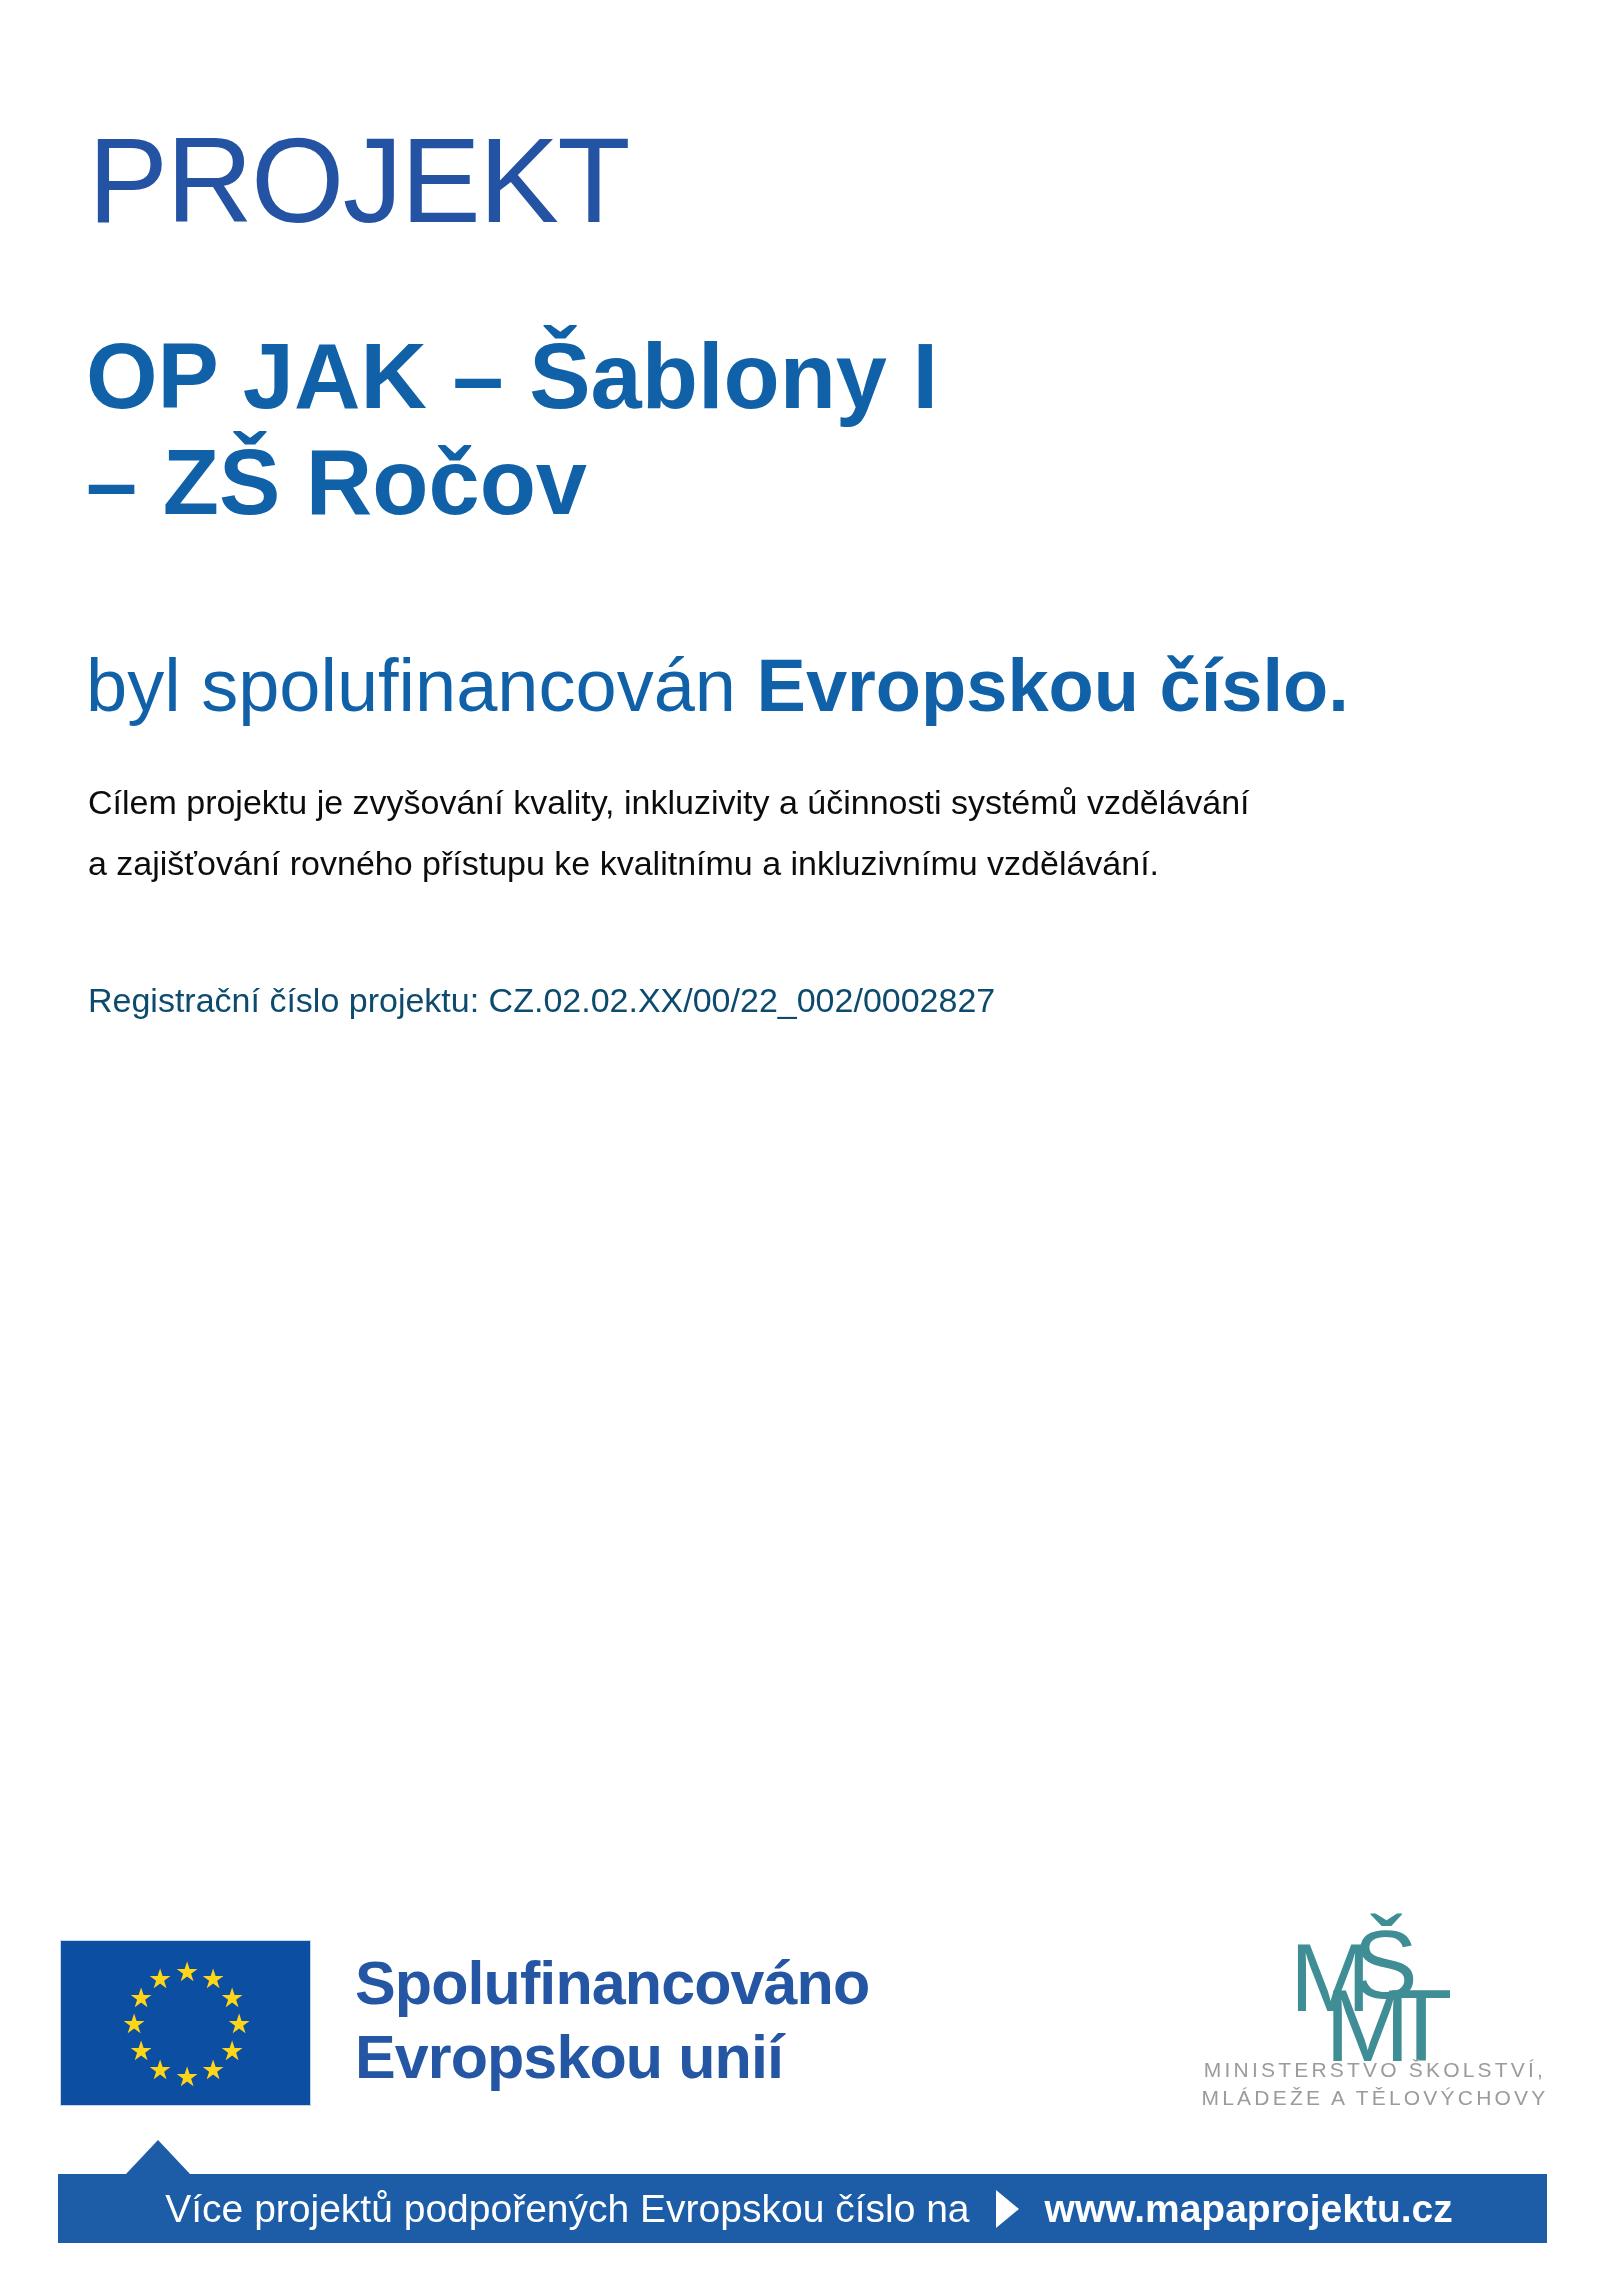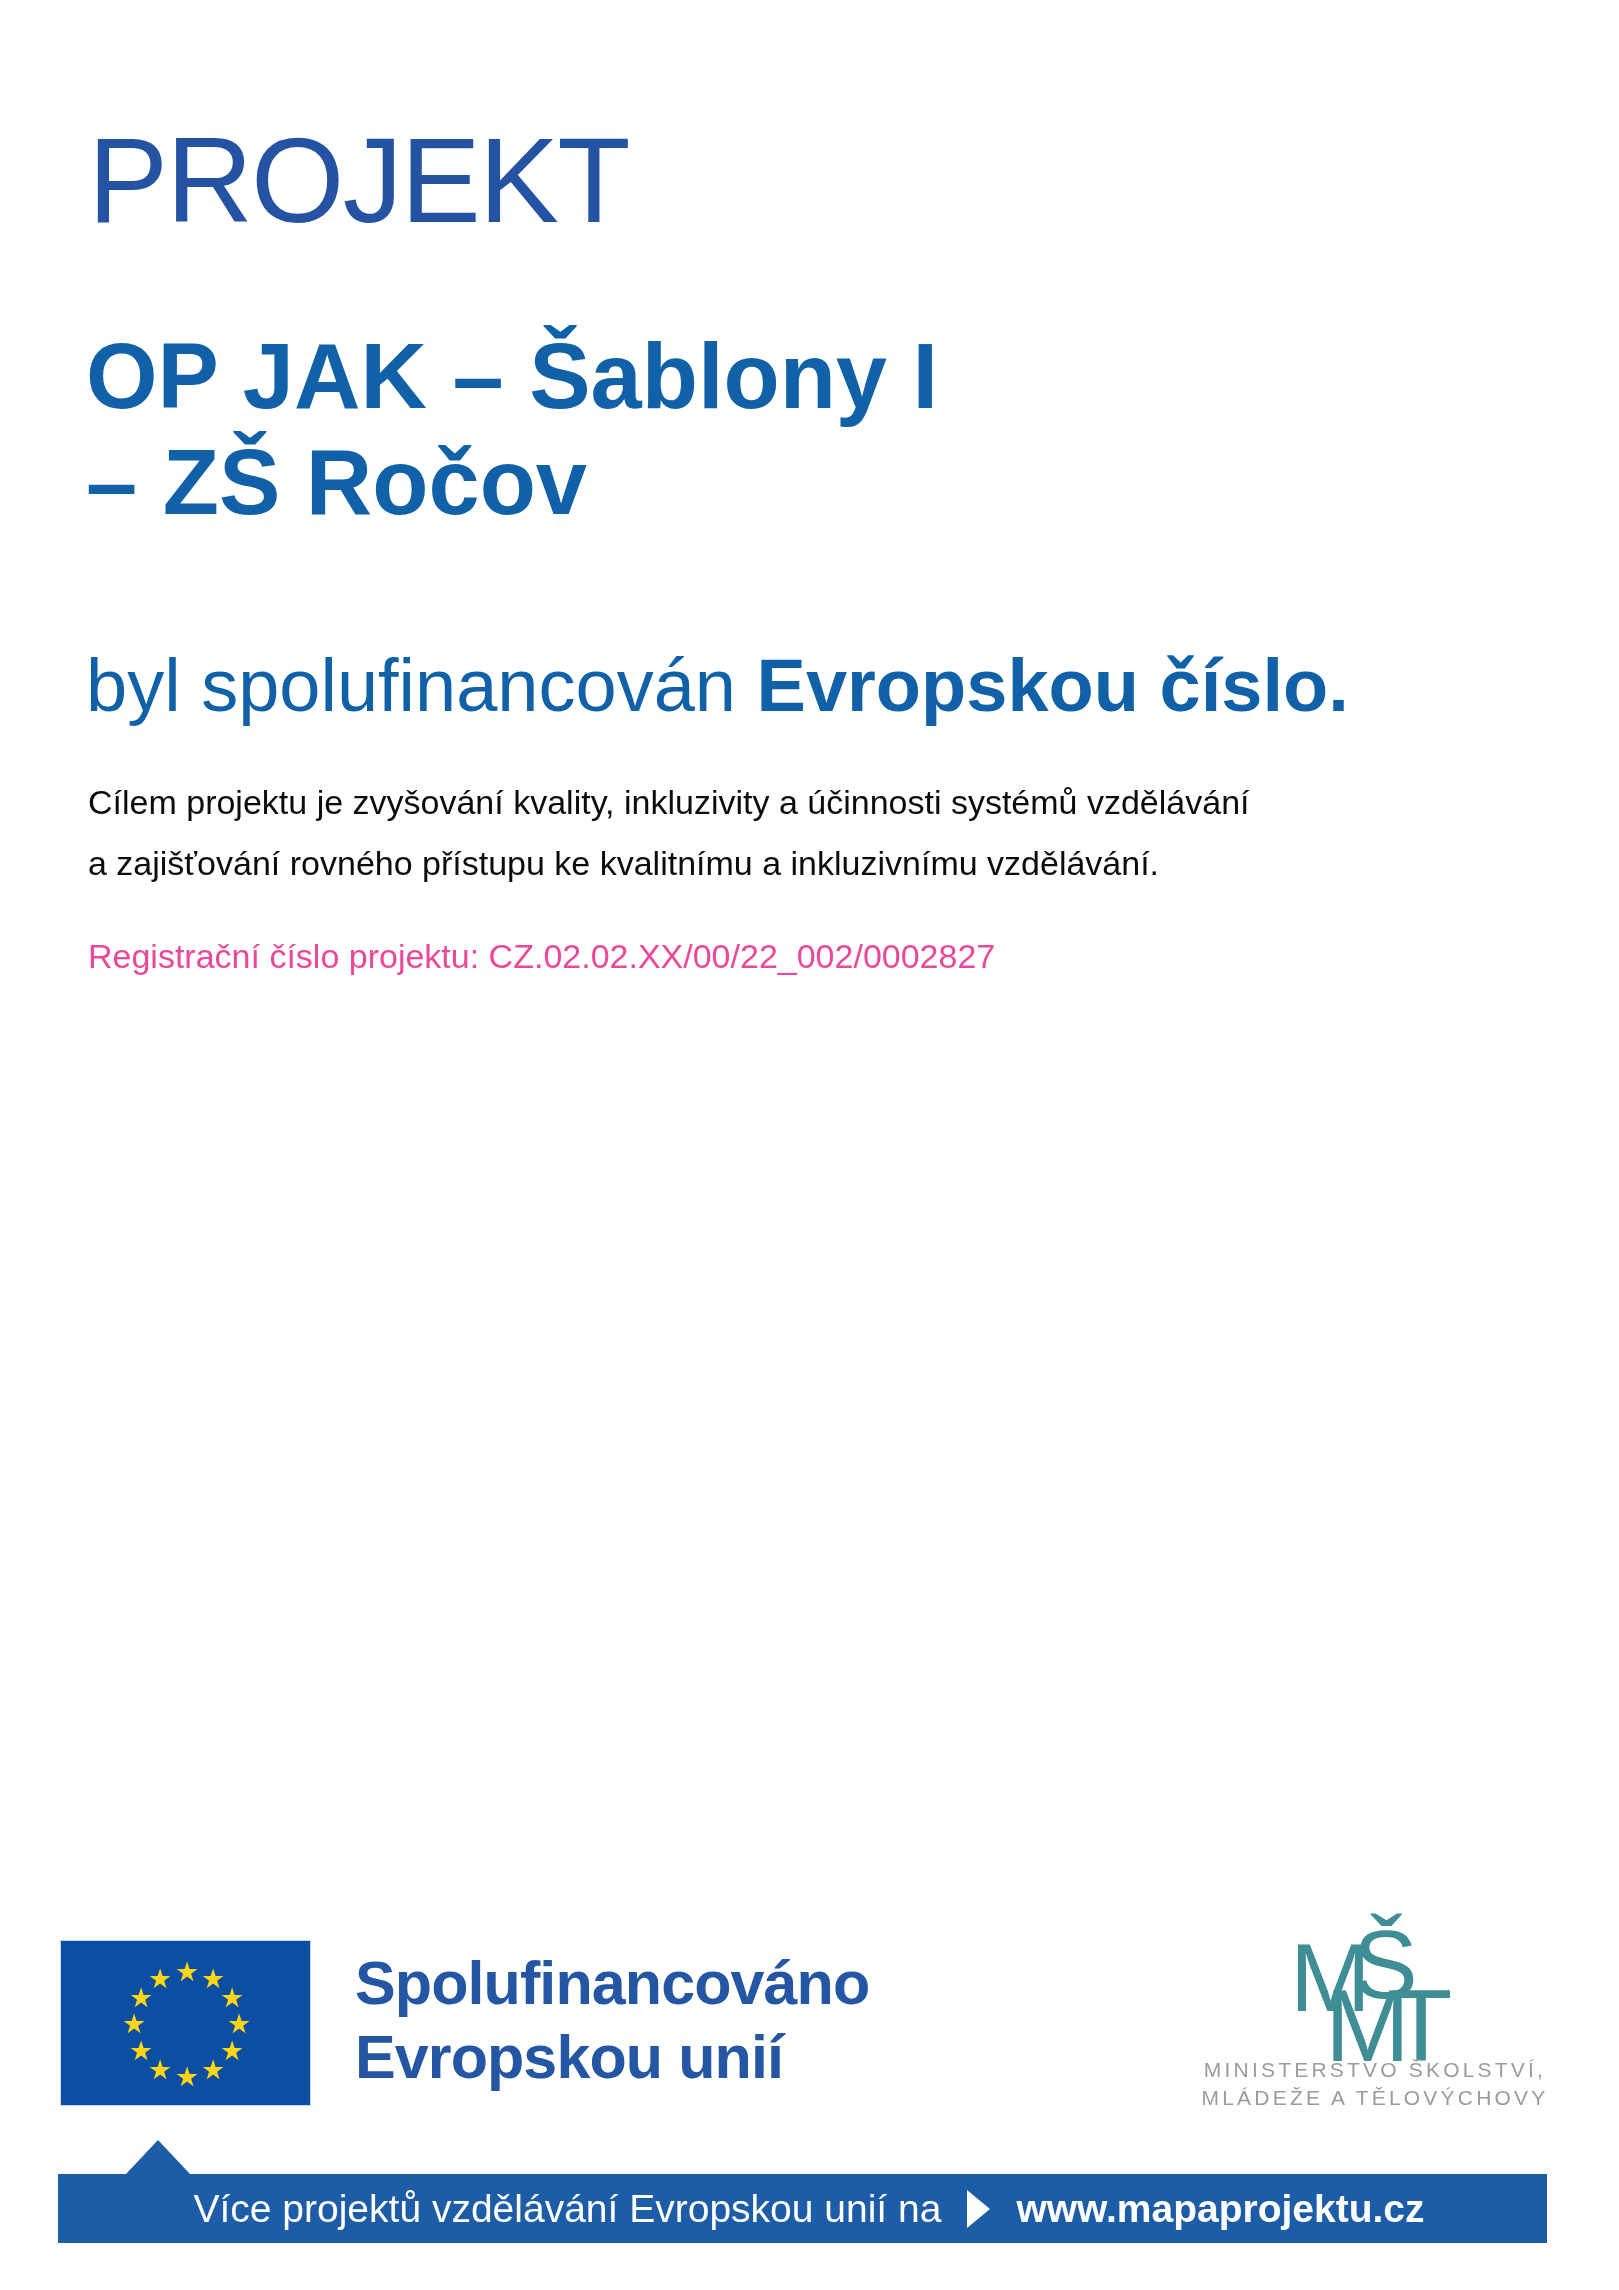--- a/index.html
+++ b/index.html
@@ -28,22 +28,22 @@
     color:#1161a9;
   }
   .subtitle .bold { font-weight:700; }
 
   
   .body-par {
     position:absolute; left:88px; top:772px;
     font-size:34px; line-height:61px; color:#0c0c0c;
   }
   .registration {
-    position:absolute; left:88px; top:936px;
-    font-size:34px; line-height:41px; color:#ec4899;
+    position:absolute; left:88px; top:980px;
+    font-size:34px; line-height:41px; color:#0c4a6e;
   }
 
   
   .eu-flag {
     position:absolute; left:60px; top:1940px;
     width:251px; height:166px;
     background:#0b4ea2;
     border:0.9px solid #c9d5e8;
     box-sizing:border-box;
   }
@@ -146,19 +146,19 @@
     <span class="msmt-m2">M</span>
     <span class="msmt-t">T</span>
   </div>
   <div class="msmt-name" style="color: rgb(155, 155, 155);">
     <span>MINISTERSTVO ŠKOLSTVÍ,</span><br>
     <span>MLÁDEŽE A TĚLOVÝCHOVY</span>
   </div>
 
   <div class="footer-pointer" style="border-bottom-color: rgb(29, 92, 166);"></div>
   <div class="footer-bar" style="background: rgb(29, 92, 166);">
-    <span>Více projektů vzdělávání Evropskou unií na</span>
+    <span>Více projektů podpořených Evropskou číslo na</span>
     <span class="footer-arrow"></span>
     <span class="footer-link">www.mapaprojektu.cz</span>
   </div>
 
 </div>
 
 
 </body></html>

